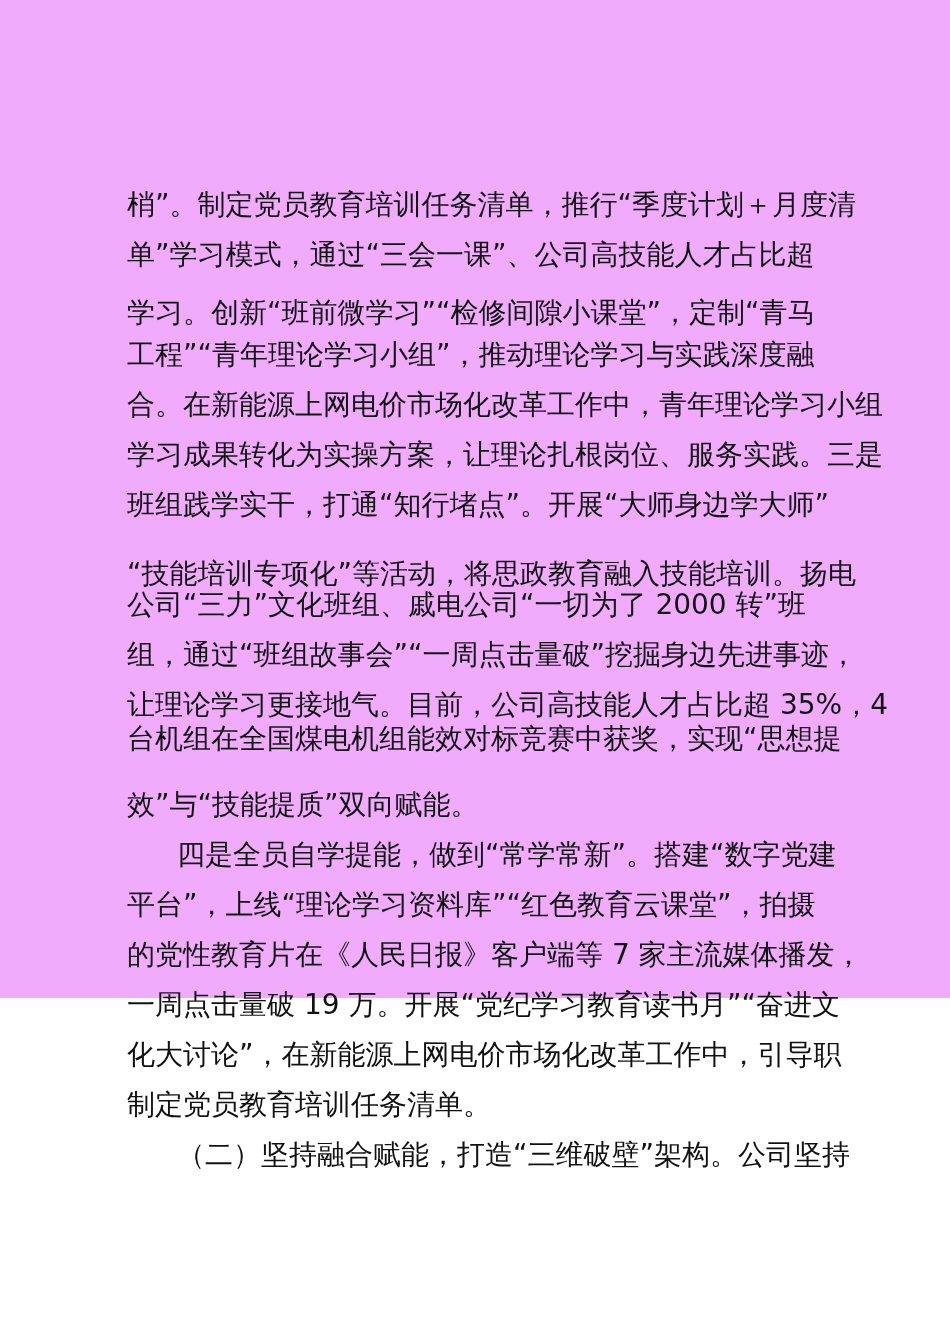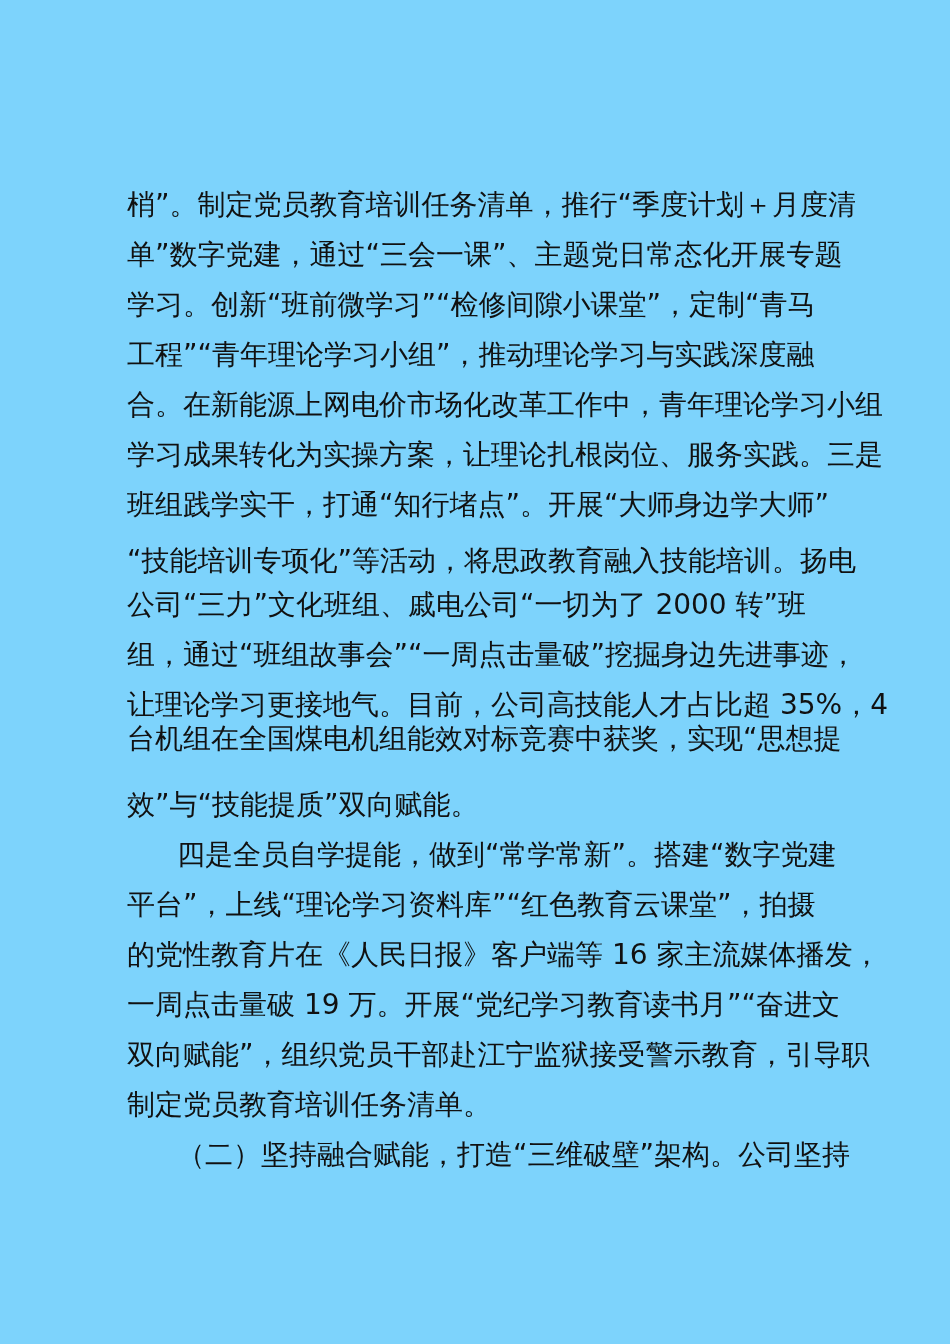--- a/index.html
+++ b/index.html
@@ -13,22 +13,22 @@
     position: relative;
     overflow: hidden;
     font-family: "DejaVu Sans", "Liberation Sans", sans-serif;
     color: #111111;
   }
   .page {
     position: absolute;
     left: 0;
     top: 0;
     width: 950px;
-    height: 1344px;
-    background: #7dd3fc;
+    height: 998px;
+    background: #f0abfc;
     text-decoration: underline;
   }
   .body-text {
     position: absolute;
     left: 127px;
     top: 0;
     width: 710px;
   }
   .line {
     position: absolute;
@@ -44,36 +44,36 @@
     text-align: center;
   }
 </style>
 </head>
 <body>
 
 <div class="page">
   <div class="body-text">
 
     <div class="line" style="top:180px">梢”。制定党员教育培训任务清单，推行“季度计划＋月度清</div>
-    <div class="line" style="top:230px">单”数字党建，通过“三会一课”、主题党日常态化开展专题</div>
-    <div class="line" style="top:280px">学习。创新“班前微学习”“检修间隙小课堂”，定制“青马</div>
+    <div class="line" style="top:230px">单”学习模式，通过“三会一课”、公司高技能人才占比超</div>
+    <div class="line" style="top:288px">学习。创新“班前微学习”“检修间隙小课堂”，定制“青马</div>
     <div class="line" style="top:330px">工程”“青年理论学习小组”，推动理论学习与实践深度融</div>
     <div class="line" style="top:380px">合。在新能源上网电价市场化改革工作中，青年理论学习小组</div>
     <div class="line" style="top:430px">学习成果转化为实操方案，让理论扎根岗位、服务实践。三是</div>
     <div class="line" style="top:480px">班组践学实干，打通“知行堵点”。开展“大师身边学大师”</div>
-    <div class="line" style="top:536px">“技能培训专项化”等活动，将思政教育融入技能培训。扬电</div>
+    <div class="line" style="top:549px">“技能培训专项化”等活动，将思政教育融入技能培训。扬电</div>
     <div class="line" style="top:580px">公司“三力”文化班组、戚电公司“一切为了 2000 转”班</div>
     <div class="line" style="top:630px">组，通过“班组故事会”“一周点击量破”挖掘身边先进事迹，</div>
     <div class="line" style="top:680px">让理论学习更接地气。目前，公司高技能人才占比超 35%，4</div>
     <div class="line" style="top:714px">台机组在全国煤电机组能效对标竞赛中获奖，实现“思想提</div>
     <div class="line" style="top:780px">效”与“技能提质”双向赋能。</div>
 
     <div class="line indent" style="top:830px">四是全员自学提能，做到“常学常新”。搭建“数字党建</div>
     <div class="line" style="top:880px">平台”，上线“理论学习资料库”“红色教育云课堂”，拍摄</div>
-    <div class="line" style="top:930px">的党性教育片在《人民日报》客户端等 16 家主流媒体播发，</div>
+    <div class="line" style="top:930px">的党性教育片在《人民日报》客户端等 7 家主流媒体播发，</div>
     <div class="line" style="top:980px">一周点击量破 19 万。开展“党纪学习教育读书月”“奋进文</div>
-    <div class="line" style="top:1030px">双向赋能”，组织党员干部赴江宁监狱接受警示教育，引导职</div>
+    <div class="line" style="top:1030px">化大讨论”，在新能源上网电价市场化改革工作中，引导职</div>
     <div class="line" style="top:1080px">制定党员教育培训任务清单。</div>
 
     <div class="line indent" style="top:1130px">（二）坚持融合赋能，打造“三维破壁”架构。公司坚持</div>
 
   </div>
 </div>
 
 </body></html>

